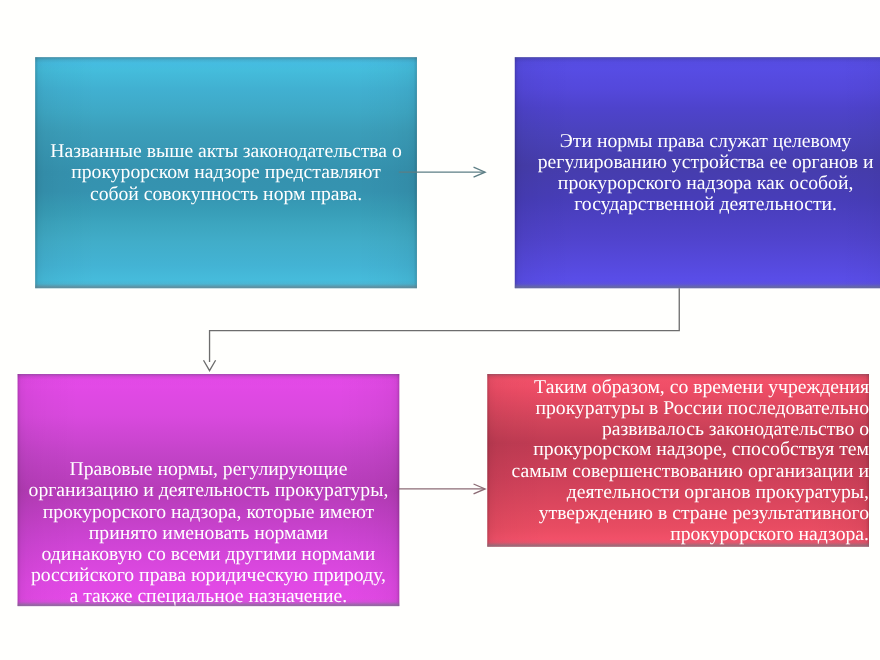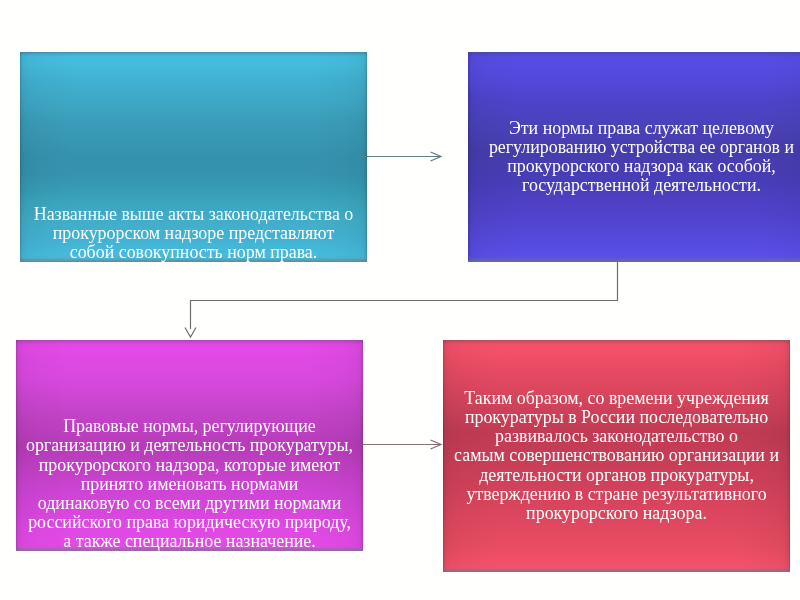--- a/index.html
+++ b/index.html
@@ -22,24 +22,24 @@
        background:linear-gradient(180deg,
                  rgba(60,70,80,.38) 0px,rgba(50,62,74,.24) 1.2px,rgba(0,0,0,.07) 2.6px,
                  rgba(0,0,0,.02) 5px,rgba(0,0,0,0) 12px,
                  rgba(0,0,0,0) calc(100% - 7px),rgba(110,122,130,.10) calc(100% - 4px),
                  rgba(110,122,130,.34) calc(100% - 2.6px),rgba(108,120,128,.60) calc(100% - 1.2px),
                  rgba(108,120,128,.68) 100%);}
   .box .txt{position:relative;z-index:2;width:100%;
        font-size:17.9px;line-height:19.1px;letter-spacing:0;}
   .box .txt span{display:block;white-space:nowrap;}
 
-  #box1{left:20px;top:52px;width:347px;height:210px;align-items:flex-end;}
+  #box1{left:32px;top:52px;width:347px;height:210px;}
   #box2{left:468px;top:52px;width:347px;height:210px;}
   #box3{left:16px;top:340px;width:347px;height:211px;align-items:flex-end;}
-  #box4{left:443px;top:340px;width:347px;height:232px;}
+  #box4{left:443px;top:340px;width:347px;height:157px;text-align:right;}
 
   svg.conn{position:absolute;left:0;top:0;width:800px;height:600px;pointer-events:none;}
 </style>
 </head>
 <body style="background: rgb(255, 255, 253);">
 
 <div class="stage">
 
   <div class="box" id="box1" style="background: linear-gradient(rgb(76, 189, 222) 0%, rgb(70, 191, 228) 3%, rgb(68, 188, 219) 6%, rgb(65, 176, 209) 14%, rgb(62, 168, 197) 24%, rgb(59, 158, 186) 32%, rgb(53, 146, 175) 50%, rgb(53, 147, 176) 58%, rgb(56, 158, 184) 67%, rgb(60, 165, 191) 72%, rgb(65, 173, 201) 80%, rgb(67, 179, 212) 90%, rgb(70, 188, 220) 97%, rgb(71, 190, 222) 100%);">
     <div class="txt">
@@ -68,20 +68,21 @@
         <span>российского права юридическую природу,</span>
         <span>а также специальное назначение.</span>
       </div>
   </div>
 
   <div class="box" id="box4" style="background: linear-gradient(rgb(246, 85, 109) 0%, rgb(245, 81, 106) 4%, rgb(236, 76, 101) 10%, rgb(208, 67, 90) 28%, rgb(192, 59, 83) 40%, rgb(206, 64, 89) 60%, rgb(232, 76, 98) 89%, rgb(244, 81, 106) 97%, rgb(245, 82, 107) 100%);">
     <div class="txt">
         <span>Таким образом, со времени учреждения</span>
         <span>прокуратуры в России последовательно</span>
         <span>развивалось законодательство о</span>
+        <span>прокурорском надзоре, способствуя тем</span>
         <span>самым совершенствованию организации и</span>
         <span>деятельности органов прокуратуры,</span>
         <span>утверждению в стране результативного</span>
         <span>прокурорского надзора.</span>
       </div>
   </div>
 
   <svg class="conn">
     <g>
       <path d="M362.5 156.5 L440.5 156.5" fill="none" stroke="#5D7E85" stroke-width="1.2"></path>

